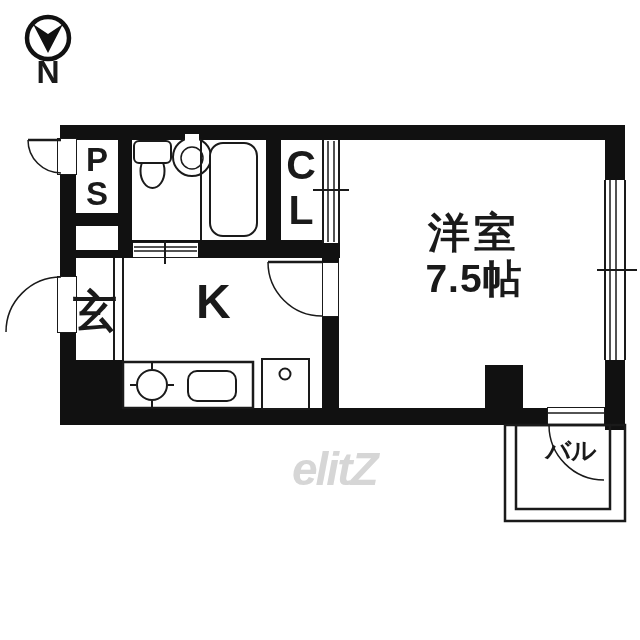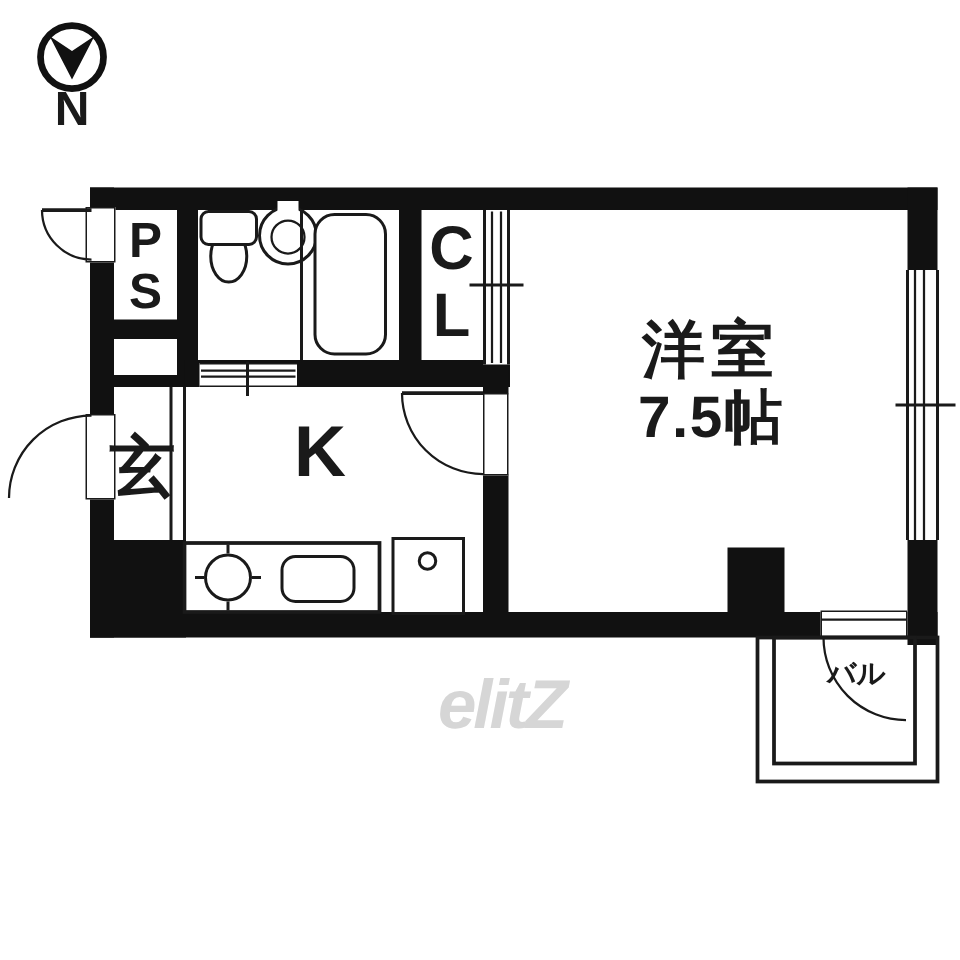--- a/index.html
+++ b/index.html
@@ -11,21 +11,21 @@
   .hopening{position:absolute;background:#ffffff;border-top:1px solid #1a1a1a;border-bottom:1px solid #1a1a1a;z-index:2;box-sizing:border-box;}
   .plan-svg{position:absolute;left:0;top:0;z-index:3;}
   .lbl{position:absolute;z-index:4;color:#1a1a1a;white-space:nowrap;}
   .lbl-ps{left:76px;top:143px;width:42px;text-align:center;font-size:33px;line-height:34px;font-weight:600;}
   .lbl-cl{left:280px;top:143px;width:42px;text-align:center;font-size:41px;line-height:45px;font-weight:600;}
   .lbl-genkan{left:72px;top:282px;width:46px;text-align:center;font-size:44px;font-weight:600;}
   .lbl-k{left:196px;top:274px;font-size:48px;font-weight:600;}
   .lbl-main{left:345px;top:209px;width:258px;text-align:center;font-weight:600;}
   .lbl-main .nm{display:block;font-size:42px;line-height:48px;letter-spacing:4px;}
   .lbl-main .sz{display:block;font-size:39px;line-height:44px;letter-spacing:1px;}
-  .lbl-balcony{left:516px;top:433px;width:110px;text-align:center;font-size:19px;line-height:34px;font-weight:600;z-index:4;}
+  .lbl-balcony{left:516px;top:433px;width:110px;text-align:center;font-size:25px;line-height:34px;font-weight:600;z-index:4;}
   .lbl-n{left:28px;top:54px;width:40px;text-align:center;font-size:32px;font-weight:700;}
   .watermark{position:absolute;left:292px;top:444px;z-index:1;display:flex;align-items:flex-end;
              color:#d6d6d6;gap:10px;}
   .watermark .logo{font-style:italic;font-weight:800;font-size:46px;line-height:50px;letter-spacing:-2px;}
   .watermark .wtext{font-size:29px;font-weight:700;letter-spacing:1px;padding-bottom:6px;}
 </style>
 </head>
 <body>
 
 <div id="stage">

